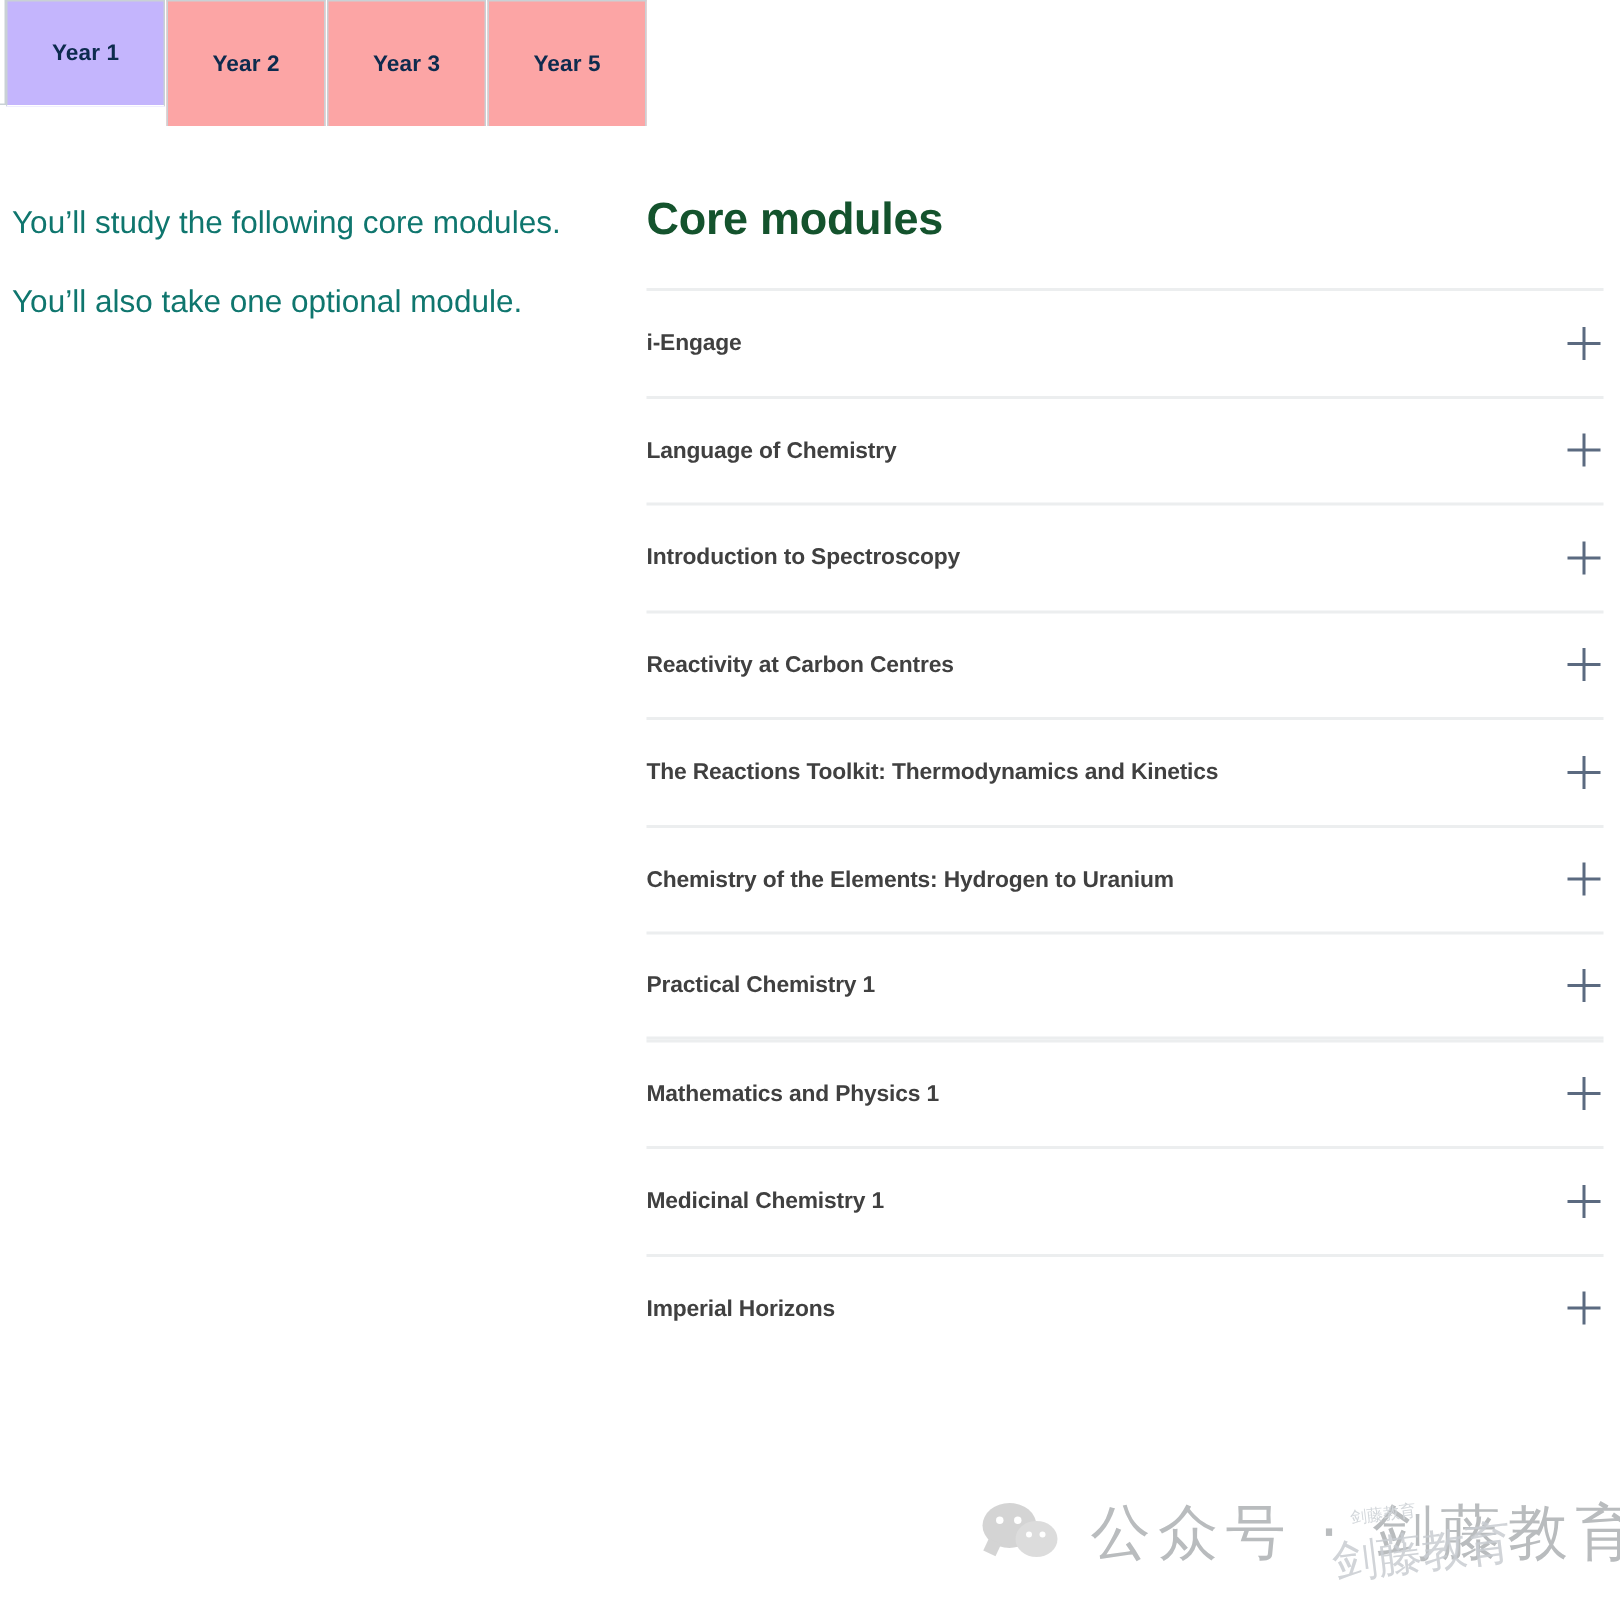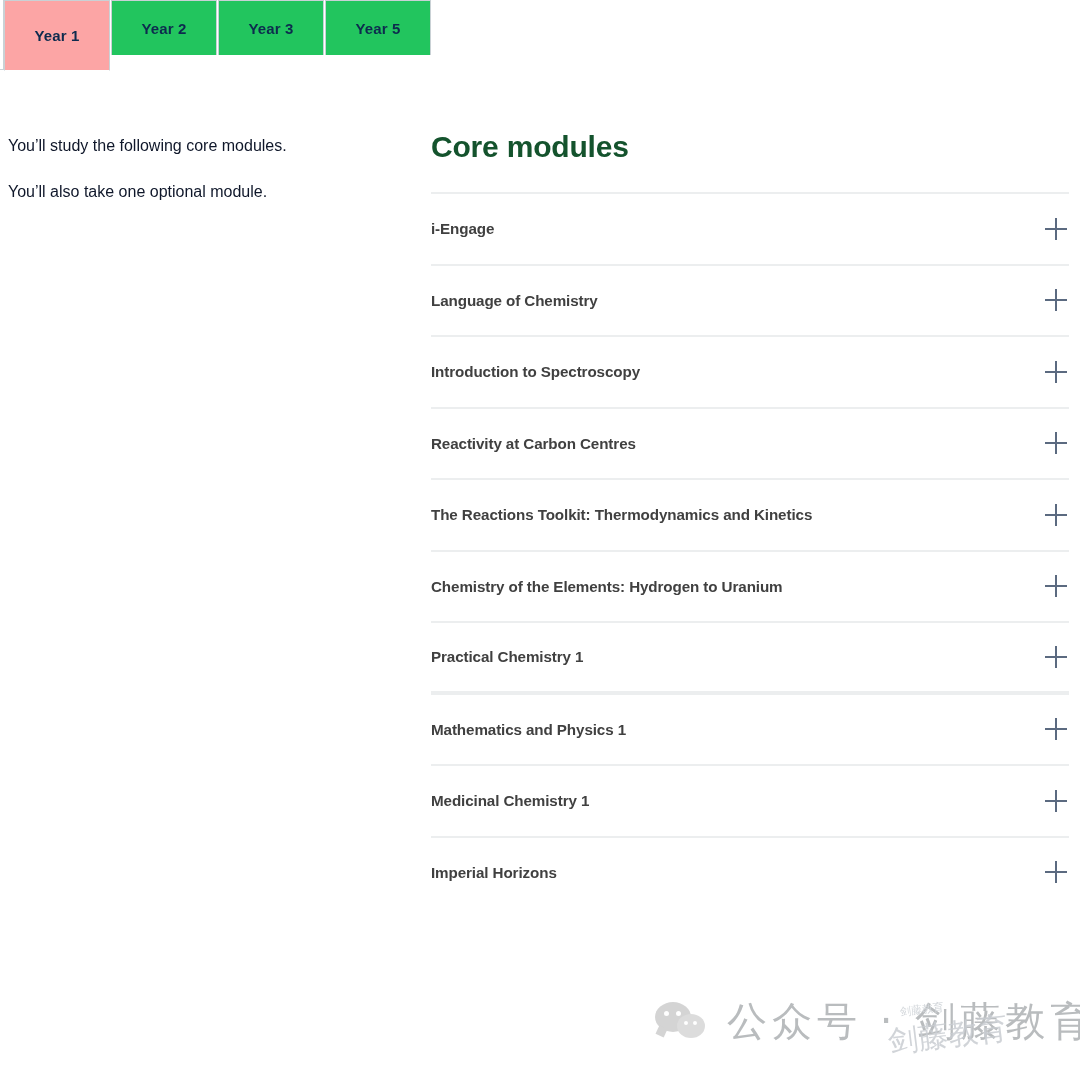--- a/index.html
+++ b/index.html
@@ -25,41 +25,41 @@
     position: absolute;
     left: 0;
     top: 0;
     width: 1080px;
     height: 72px;
     display: flex;
     align-items: flex-start;
   }
 
   .tab {
-    height: 55px;
+    height: 84px;
     width: 106px;
     display: flex;
     align-items: center;
     justify-content: center;
     font-size: 15px;
     font-weight: bold;
     color: #0d2b4e;
     letter-spacing: 0.1px;
-    background: #22c55e;
+    background: #fca5a5;
     border: 1px solid #c9d1d5;
     border-bottom: none;
     margin-right: 1px;
     cursor: pointer;
     user-select: none;
   }
 
   .tab.first { margin-left: 4px; }
 
   .tab.active {
-    background: #fca5a5;
+    background: #c4b5fd;
     border: 1px solid #c9d1d5;
     border-bottom: 1px solid #ffffff;
     height: 71px;
     position: relative;
     z-index: 3;
   }
 
   
   .tabs-left-stub {
     position: absolute;
@@ -74,23 +74,23 @@
 
   
   .left-col {
     position: absolute;
     left: 8px;
     top: 134px;
     width: 390px;
   }
 
   .left-col p {
-    font-size: 16px;
+    font-size: 21px;
     line-height: 1.45;
-    color: #0f172a;
+    color: #0f766e;
     margin-bottom: 23px;
   }
 
   
   .right-col {
     position: absolute;
     left: 431px;
     top: 130px;
     width: 638px;
   }

